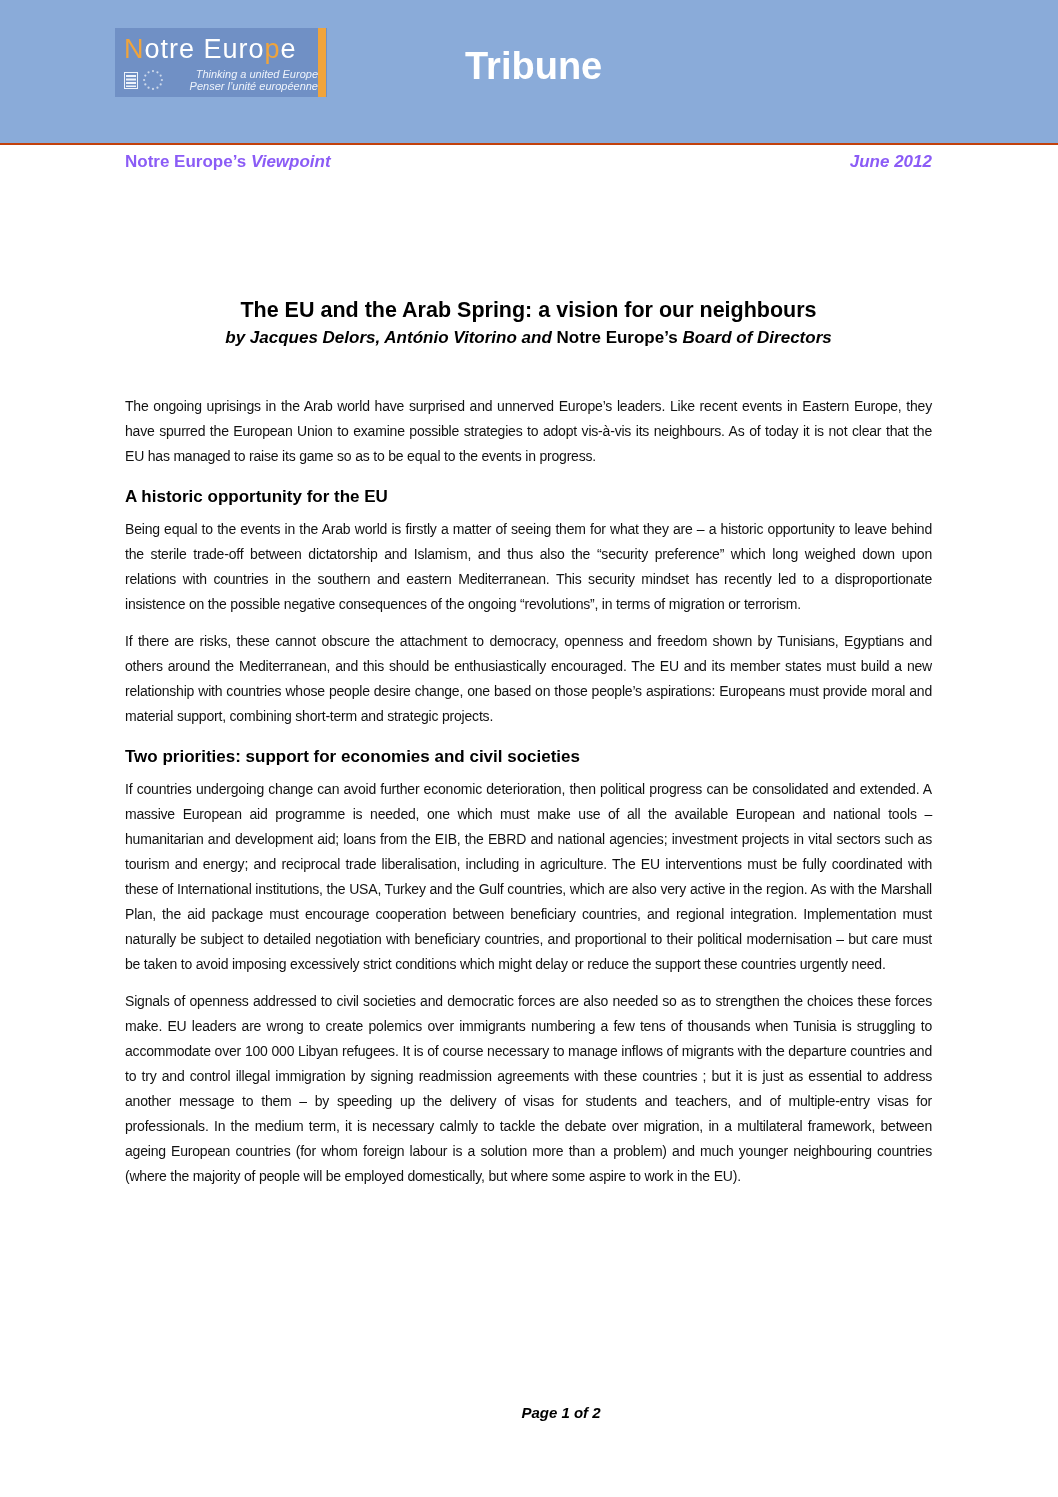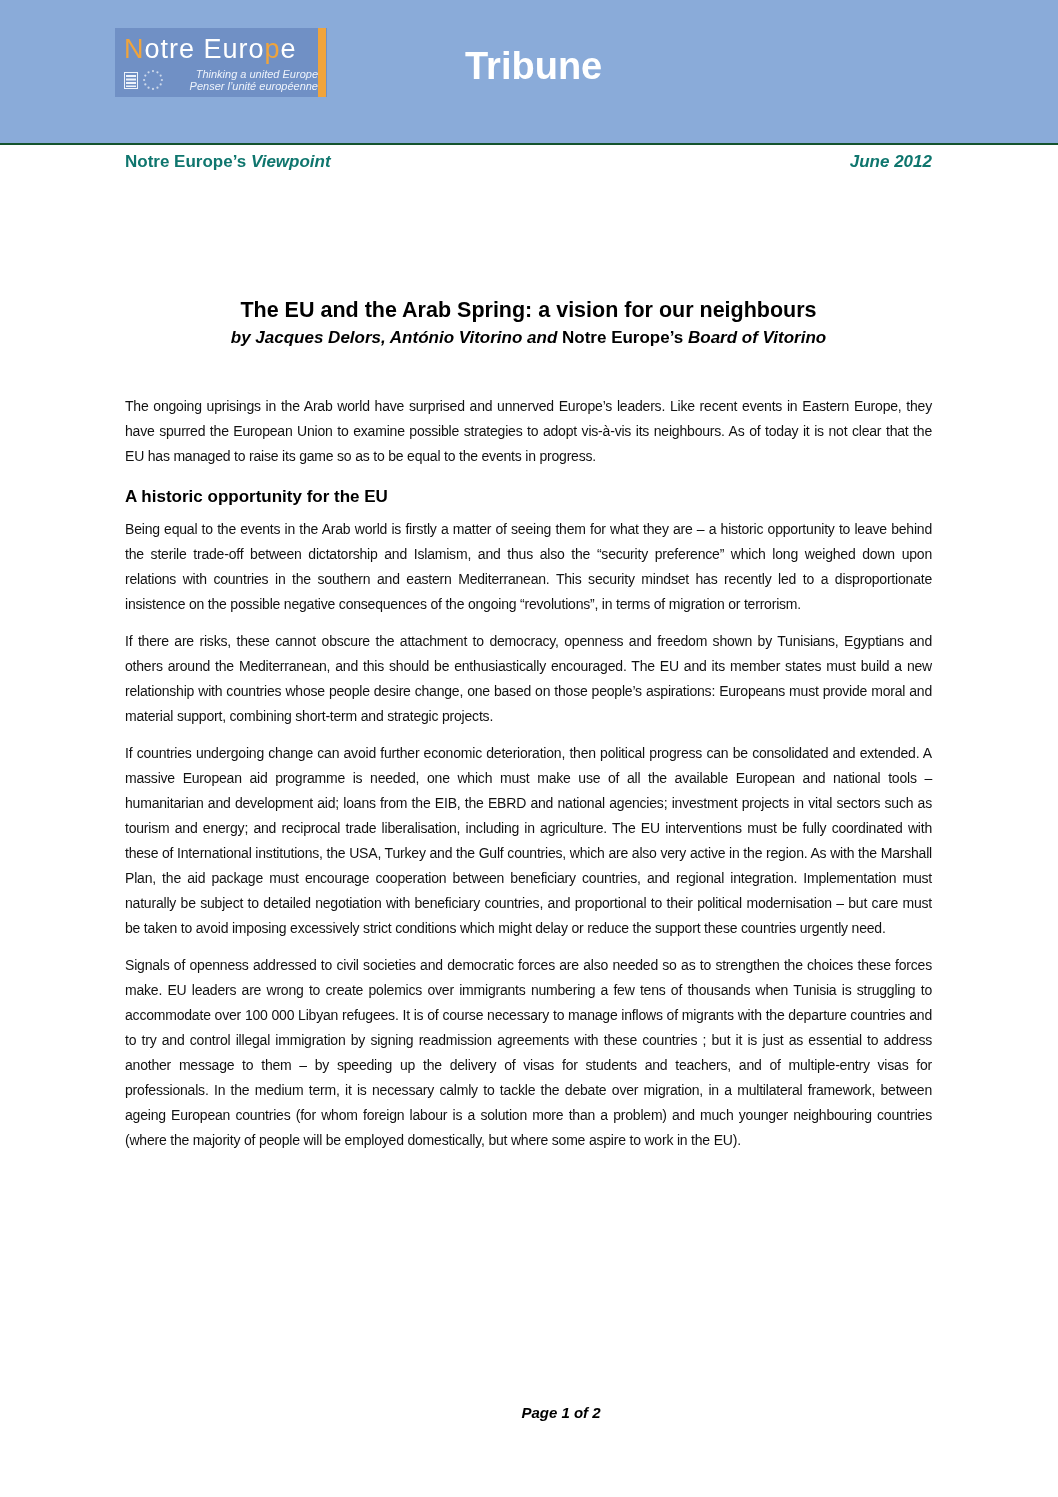--- a/index.html
+++ b/index.html
@@ -3,21 +3,21 @@
 <meta charset="utf-8">
 <style>
   html, body { margin:0; padding:0; background:#ffffff; }
   .page {
     position:relative; width:1058px; height:1497px; background:#ffffff;
     font-family:"Liberation Sans", sans-serif; color:#1a1a1a; overflow:hidden;
   }
   
   .band {
     position:absolute; top:0; left:0; width:100%; height:143px;
-    background:#8aabd9; border-bottom:2px solid #14532d;
+    background:#8aabd9; border-bottom:2px solid #c2410c;
   }
   .logo-box {
     position:absolute; left:115px; top:28px; width:212px; height:69px;
     background:#7090c5;
   }
   .orange-bar { position:absolute; right:1px; top:0; bottom:0; width:8px; background:#f0a43c; }
   .brand {
     position:absolute; left:9px; top:6px; width:186px;
     font-size:27px; line-height:30px; font-weight:400; letter-spacing:1px;
     color:#ffffff; white-space:nowrap;
@@ -34,21 +34,21 @@
     font-style:italic; font-size:11px; line-height:12px; white-space:nowrap;
   }
   .banner-title {
     position:absolute; left:465px; top:44px;
     font-size:38px; line-height:44px; font-weight:700; color:#ffffff;
   }
   
   .meta-row {
     position:absolute; top:151px; left:125px; width:807px;
     display:flex; justify-content:space-between;
-    font-size:17px; line-height:22px; font-weight:700; color:#0f766e;
+    font-size:17px; line-height:22px; font-weight:700; color:#8b5cf6;
   }
   .italic { font-style:italic; }
   
   .content { position:absolute; top:253px; left:125px; width:807px;margin-top:44px; }
   .article-title {
     margin:0; text-align:center; font-size:21.5px; line-height:27px;
     font-weight:700; color:#000;
   }
   .byline {
     margin-top:2px; text-align:center; font-size:17px; line-height:24px;
@@ -119,29 +119,30 @@
       <span class="italic">Viewpoint</span>
     </div>
     <div class="italic">June 2012</div>
   </div>
 
   <main class="content">
     <h1 class="article-title">The EU and the Arab Spring: a vision for our neighbours</h1>
     <div class="byline">
       <span class="italic">by Jacques Delors, António Vitorino and</span>
       <span>Notre Europe’s</span>
-      <span class="italic">Board of Vitorino</span>
+      <span class="italic">Board of Directors</span>
     </div>
 
     <p class="intro">The ongoing uprisings in the Arab world have surprised and unnerved Europe’s leaders. Like recent events in Eastern Europe, they have spurred the European Union to examine possible strategies to adopt vis-à-vis its neighbours. As of today it is not clear that the EU has managed to raise its game so as to be equal to the events in progress.</p>
 
     <h2>A historic opportunity for the EU</h2>
     <p>Being equal to the events in the Arab world is firstly a matter of seeing them for what they are – a historic opportunity to leave behind the sterile trade-off between dictatorship and Islamism, and thus also the “security preference” which long weighed down upon relations with countries in the southern and eastern Mediterranean. This security mindset has recently led to a disproportionate insistence on the possible negative consequences of the ongoing “revolutions”, in terms of migration or terrorism.</p>
     <p>If there are risks, these cannot obscure the attachment to democracy, openness and freedom shown by Tunisians, Egyptians and others around the Mediterranean, and this should be enthusiastically encouraged. The EU and its member states must build a new relationship with countries whose people desire change, one based on those people’s aspirations: Europeans must provide moral and material support, combining short-term and strategic projects.</p>
 
+    <h2>Two priorities: support for economies and civil societies</h2>
     <p>If countries undergoing change can avoid further economic deterioration, then political progress can be consolidated and extended. A massive European aid programme is needed, one which must make use of all the available European and national tools – humanitarian and development aid; loans from the EIB, the EBRD and national agencies; investment projects in vital sectors such as tourism and energy; and reciprocal trade liberalisation, including in agriculture. The EU interventions must be fully coordinated with these of International institutions, the USA, Turkey and the Gulf countries, which are also very active in the region. As with the Marshall Plan, the aid package must encourage cooperation between beneficiary countries, and regional integration. Implementation must naturally be subject to detailed negotiation with beneficiary countries, and proportional to their political modernisation – but care must be taken to avoid imposing excessively strict conditions which might delay or reduce the support these countries urgently need.</p>
     <p>Signals of openness addressed to civil societies and democratic forces are also needed so as to strengthen the choices these forces make. EU leaders are wrong to create polemics over immigrants numbering a few tens of thousands when Tunisia is struggling to accommodate over 100 000 Libyan refugees. It is of course necessary to manage inflows of migrants with the departure countries and to try and control illegal immigration by signing readmission agreements with these countries ; but it is just as essential to address another message to them – by speeding up the delivery of visas for students and teachers, and of multiple-entry visas for professionals. In the medium term, it is necessary calmly to tackle the debate over migration, in a multilateral framework, between ageing European countries (for whom foreign labour is a solution more than a problem) and much younger neighbouring countries (where the majority of people will be employed domestically, but where some aspire to work in the EU).</p>
   </main>
 
   <footer class="page-footer">
     <span>Page 1 of 2</span>
   </footer>
 
 </div>
 

